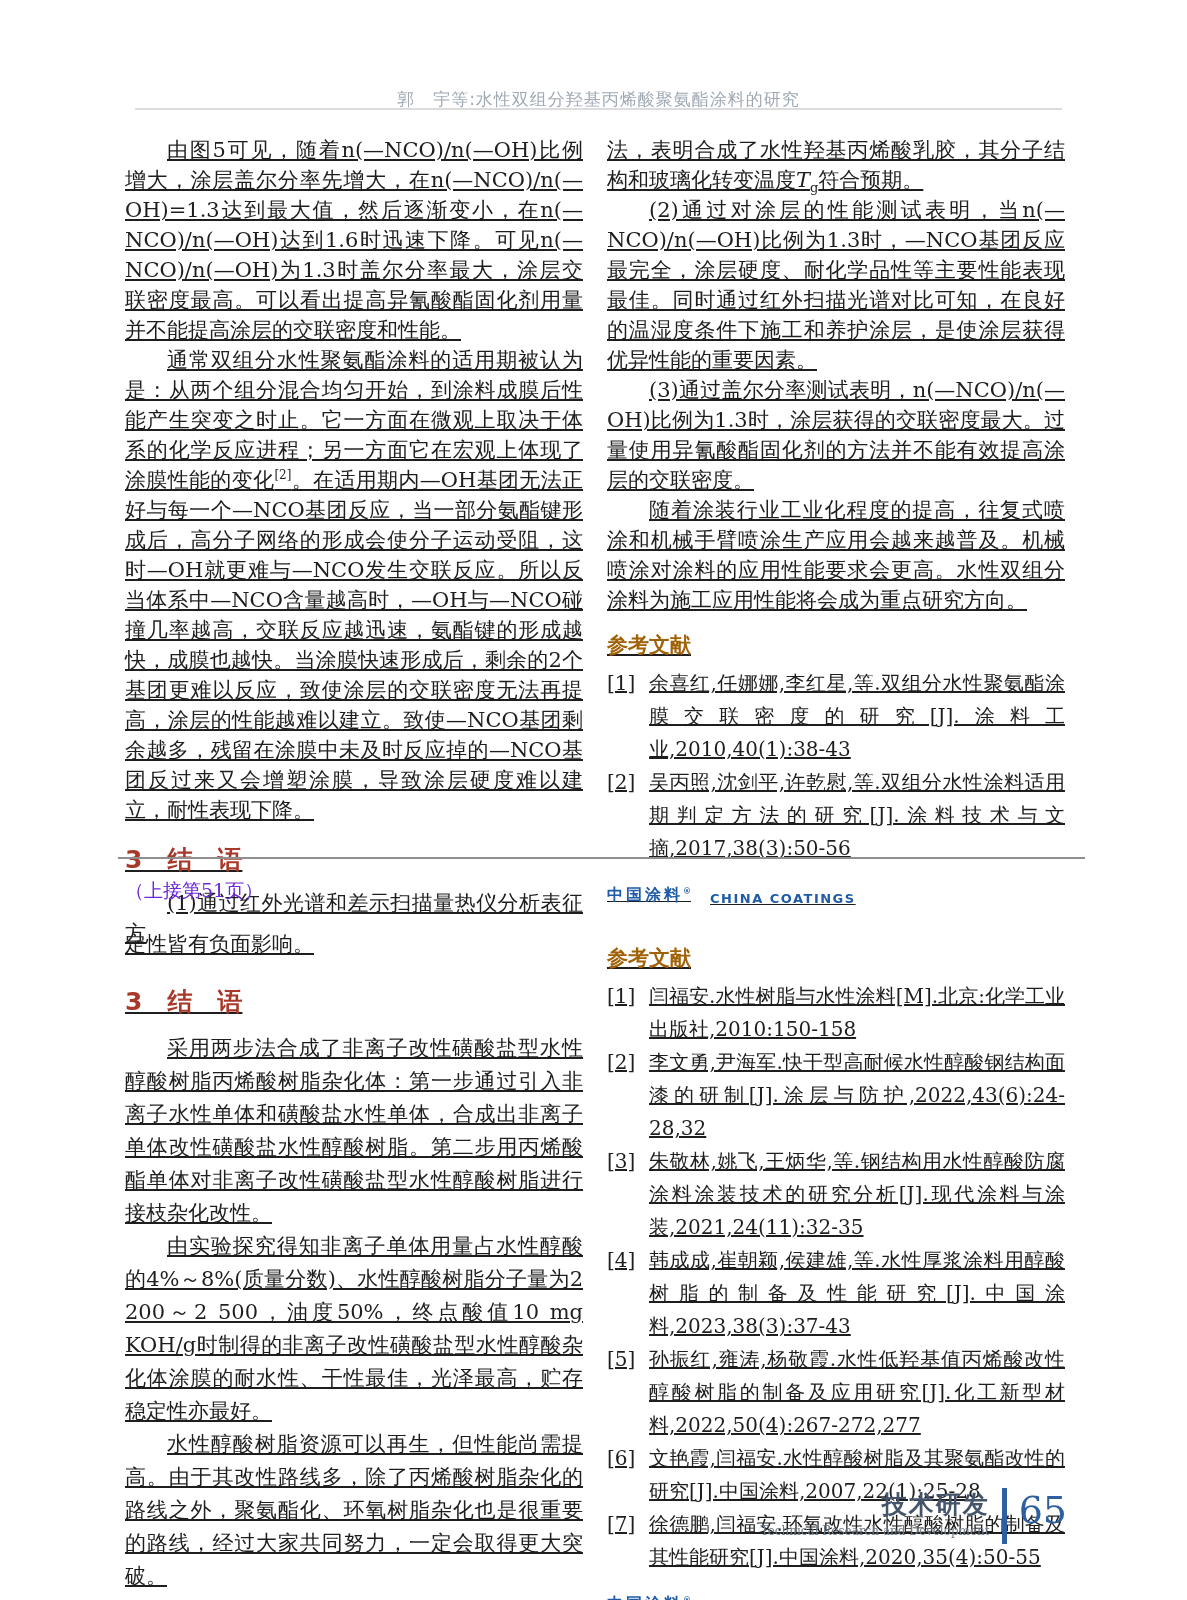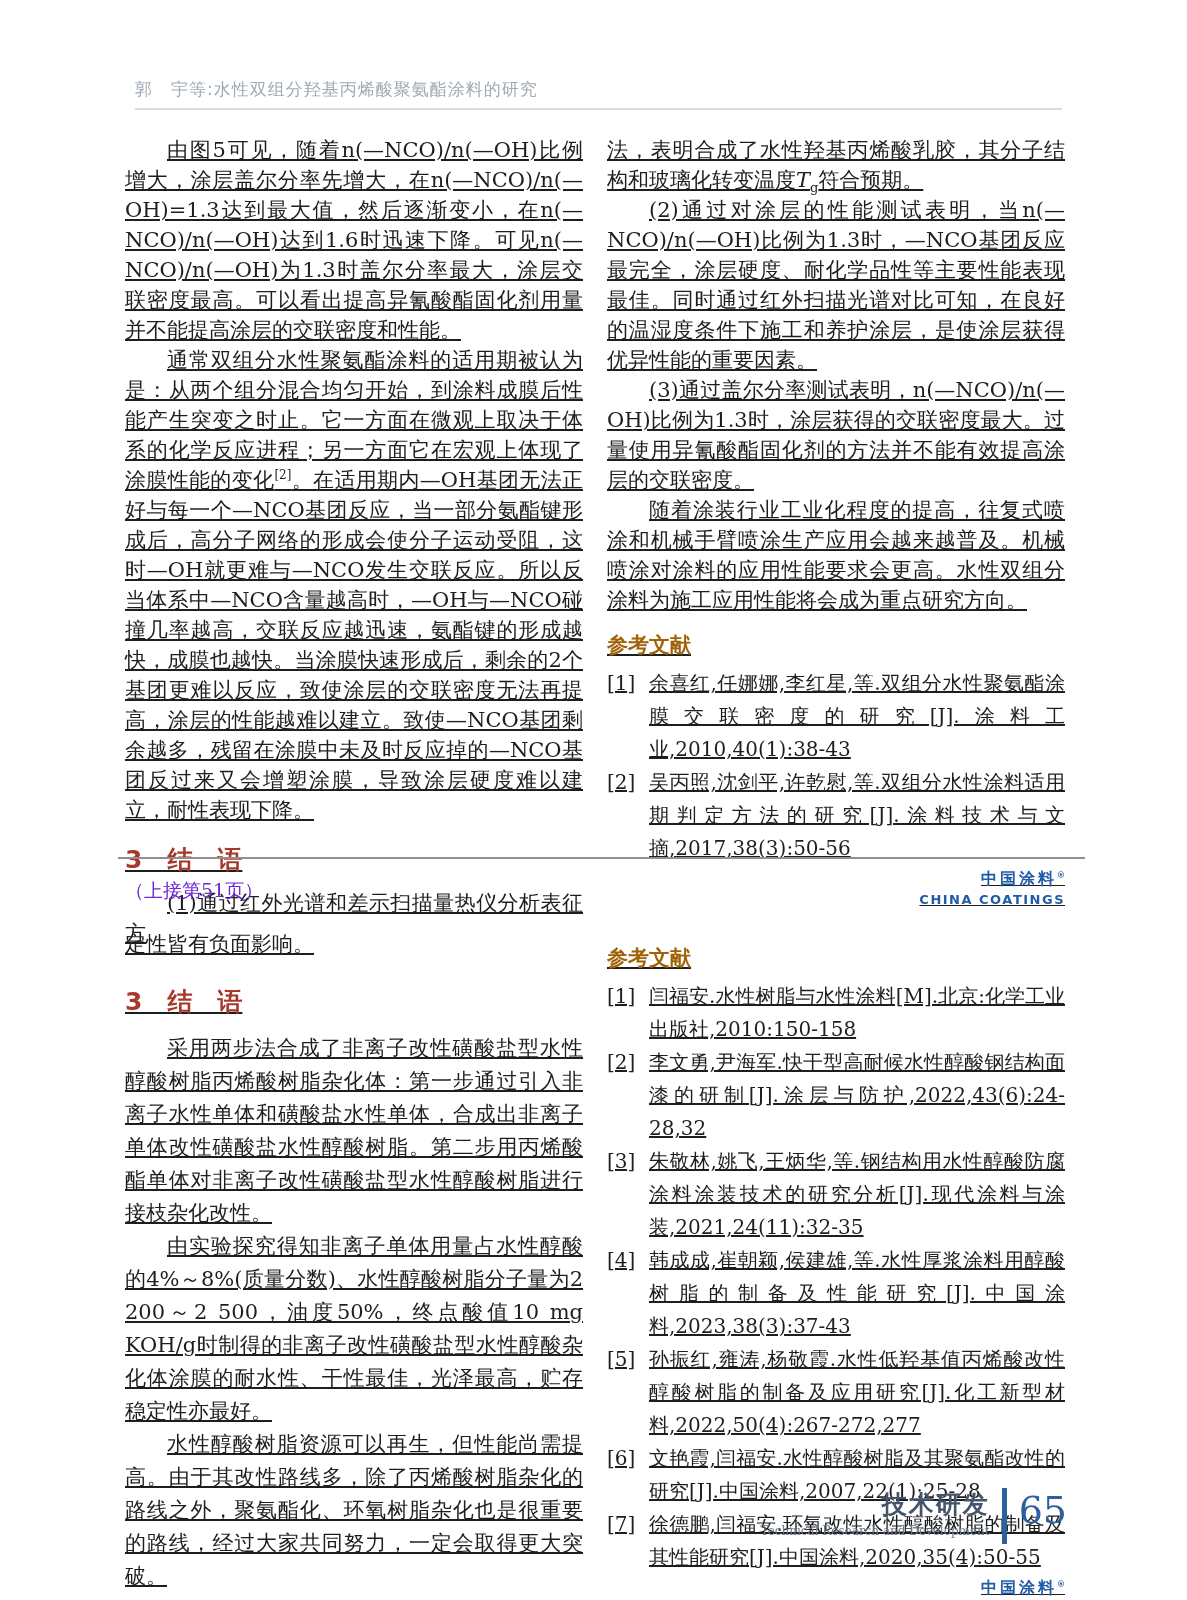--- a/index.html
+++ b/index.html
@@ -5,22 +5,22 @@
   html,body { margin:0; padding:0; background:#ffffff; }
   .page {
     position:relative;
     width:1187px; height:1600px;
     background:#ffffff;
     overflow:hidden;
     font-family:"DejaVu Serif","Liberation Serif",serif;
     color:#1e1e1e;
   }
   .running-head {
-    position:absolute; top:78px; left:135px; width:927px;
-    text-align:left;
+    position:absolute; top:88px; left:135px; width:927px;
+    text-align:center;
     font-family:"DejaVu Sans","Liberation Sans",sans-serif;
     font-size:17px; letter-spacing:1px;
     color:#9fa9b4;
   }
   .head-rule {
     position:absolute; top:108px; left:135px; width:927px; height:2px;
     background:#dcdcdc;
   }
   .section { position:absolute; left:125px; width:940px; display:flex; gap:24px; }
   .section.upper { top:135px; }
@@ -45,23 +45,24 @@
   .ref-title {
     margin:16px 0 8px 0;
     text-align:left;
     font-family:"DejaVu Sans","Liberation Sans",sans-serif;
     font-weight:bold; font-size:21px; color:#a16207;
   }
   .ref { display:flex; font-size:20px; line-height:33px; }
   .ref-num { width:42px; flex:none; }
   .ref-text { flex:1 1 0; text-align:justify; }
   .logo {
-    margin-top:4px;
-    display:flex; flex-direction:column; align-items:flex-end;
+    margin-top:20px;
+    display:flex; flex-direction:row; align-items:flex-end;
     color:#1f5ba6;
+    gap:19px;
   }
   .logo-cn {
     font-family:"DejaVu Sans","Liberation Sans",sans-serif;
     font-weight:bold; font-size:16px; letter-spacing:3px;
   }
   .logo-reg { font-size:8px; vertical-align:super; letter-spacing:0; }
   .logo-en {
     font-family:"DejaVu Sans","Liberation Sans",sans-serif;
     font-weight:bold; font-size:13px; letter-spacing:1.5px; margin-top:2px;
   }

